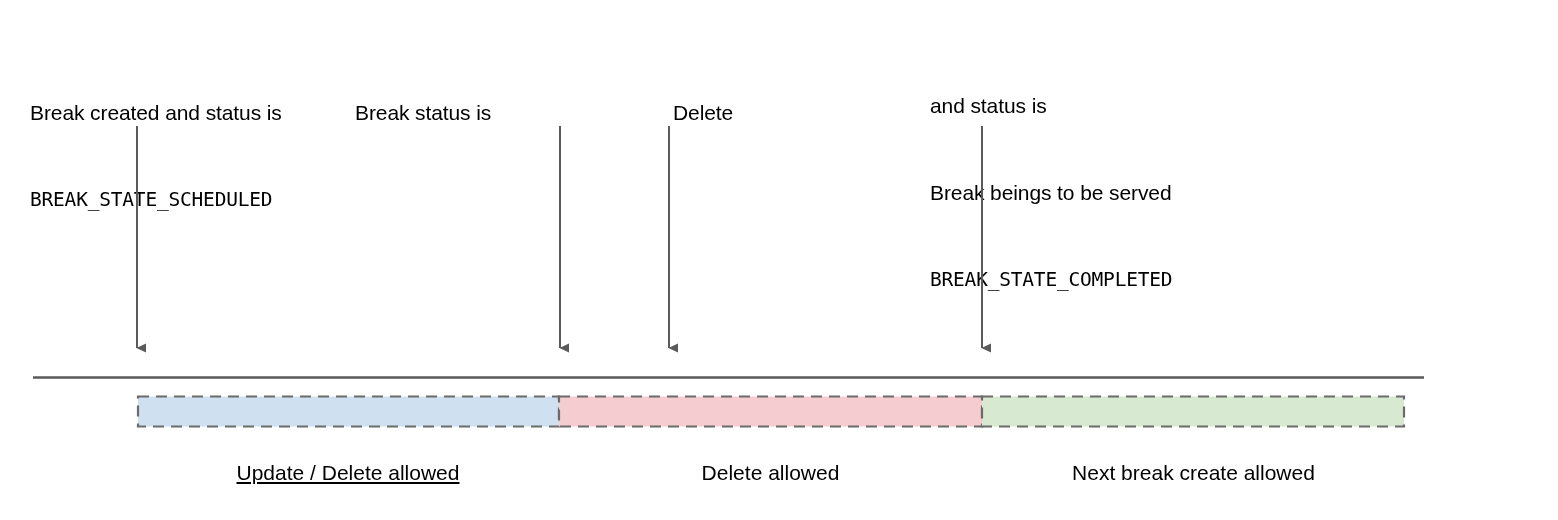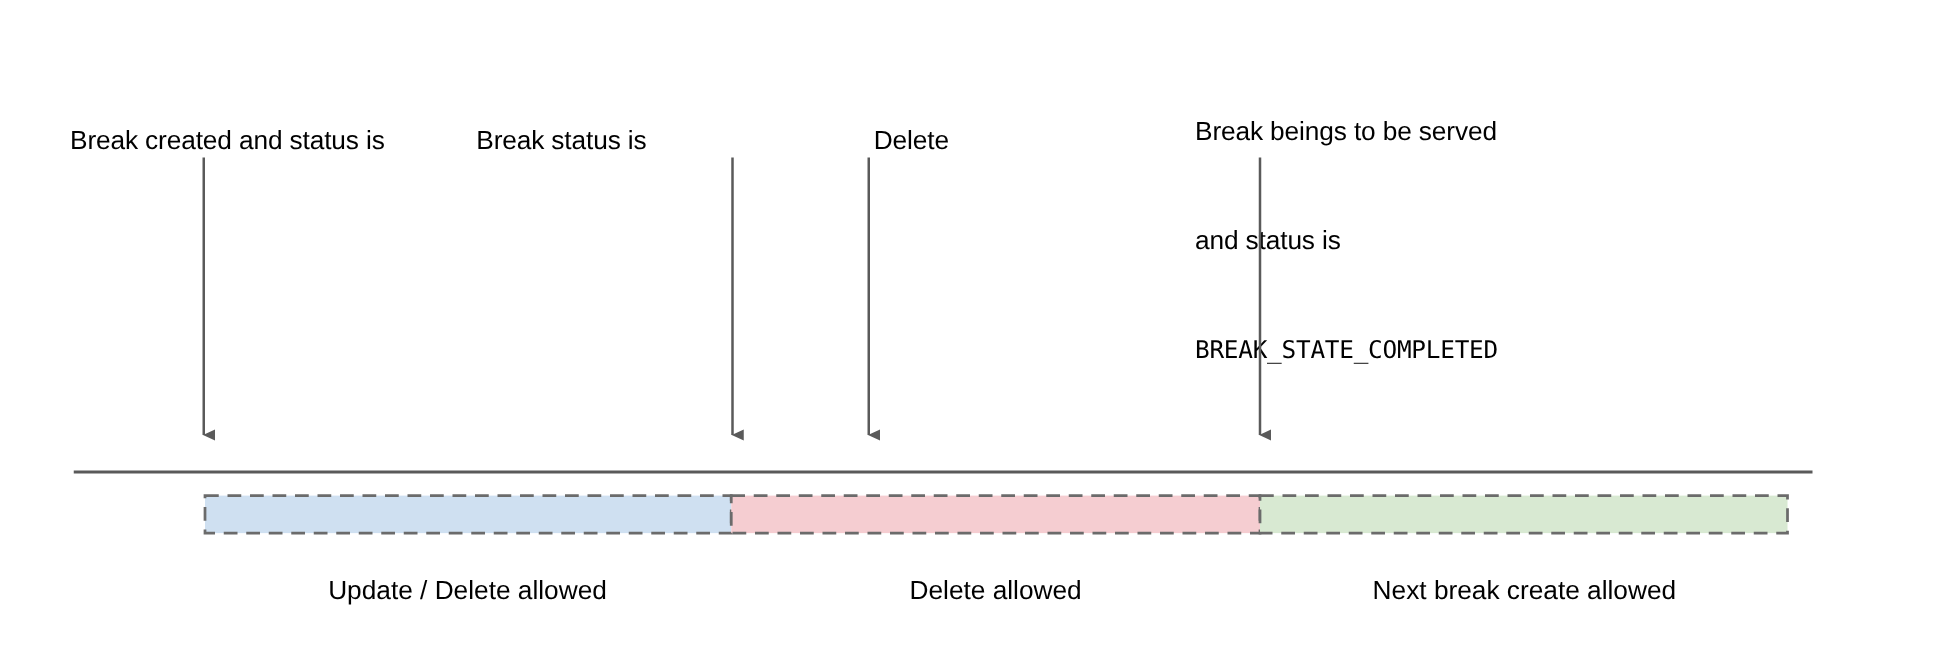--- a/index.html
+++ b/index.html
@@ -10,21 +10,20 @@
   body {
     font-family: "Liberation Sans", sans-serif;
     -webkit-font-smoothing: antialiased;
   }
   #canvas {
     position: relative;
     width: 1424px;
     height: 520px;
     background: #ffffff;
     overflow: hidden;
-    margin-left: 26px;
   }
 
   
   .anno {
     position: absolute;
     color: #000000;
     line-height: 29px;
     white-space: pre;
   }
   .anno .prose {
@@ -69,33 +68,34 @@
     white-space: pre;
   }
 </style>
 </head>
 <body>
 
 <div id="canvas">
 
   <div class="anno" style="left:30px; top:40px;">
     <div class="prose">Break created and status is</div>
+    <div class="code">BREAK_STATE_SCHEDULED</div>
   </div>
 
   <div class="anno" style="left:355px; top:40px;">
     <div class="prose">Break status is</div>
   </div>
 
   <div class="anno" style="left:673px; top:40px;">
     <div class="prose">Delete</div>
   </div>
 
   <div class="anno" style="left:930px; top:33px;">
+    <div class="prose">and status is</div>
     <div class="prose">Break beings to be served</div>
-    <div class="prose">and status is</div>
     <div class="code">BREAK_STATE_COMPLETED</div>
   </div>
 
   <svg id="vector" viewBox="0 0 1558 520">
     <defs>
       <marker id="downhead" markerWidth="10" markerHeight="10" refX="5" refY="9" orient="auto" markerUnits="userSpaceOnUse">
         <path d="M0.6,0 L9.4,0 L5,9.6 Z" fill="#5a5a5a"></path>
       </marker>
       <marker id="righthead" markerWidth="11" markerHeight="10" refX="10" refY="5" orient="auto" markerUnits="userSpaceOnUse">
         <path d="M0,0.5 L10.4,5 L0,9.5 Z" fill="#5a5a5a"></path>
@@ -109,17 +109,17 @@
 
     <line x1="33" y1="377.5" x2="1462" y2="377.5" stroke="#5a5a5a" stroke-width="2.4" marker-end="url(#righthead)"></line>
 
     <rect x="138" y="396.5" width="421" height="30" fill="#cfe0f1" stroke="#6b6b6b" stroke-width="2.2" stroke-dasharray="11 7"></rect>
     <rect x="559" y="396.5" width="423" height="30" fill="#f5cdd1" stroke="#6b6b6b" stroke-width="2.2" stroke-dasharray="11 7"></rect>
     <rect x="982" y="396.5" width="422" height="30" fill="#d8e9d2" stroke="#6b6b6b" stroke-width="2.2" stroke-dasharray="11 7"></rect>
   </svg>
 
   <div class="axis-label" style="left:1482px; top:366px;">time</div>
 
-  <div class="seg-caption" style="left:137px; width:422px;">Update / Delete allowed</div>
+  <div class="seg-caption" style="left:137px; width:422px;text-decoration:underline;">Update / Delete allowed</div>
   <div class="seg-caption" style="left:559px; width:423px;">Delete allowed</div>
   <div class="seg-caption" style="left:982px; width:423px;">Next break create allowed</div>
 
 </div>
 
 </body></html>

